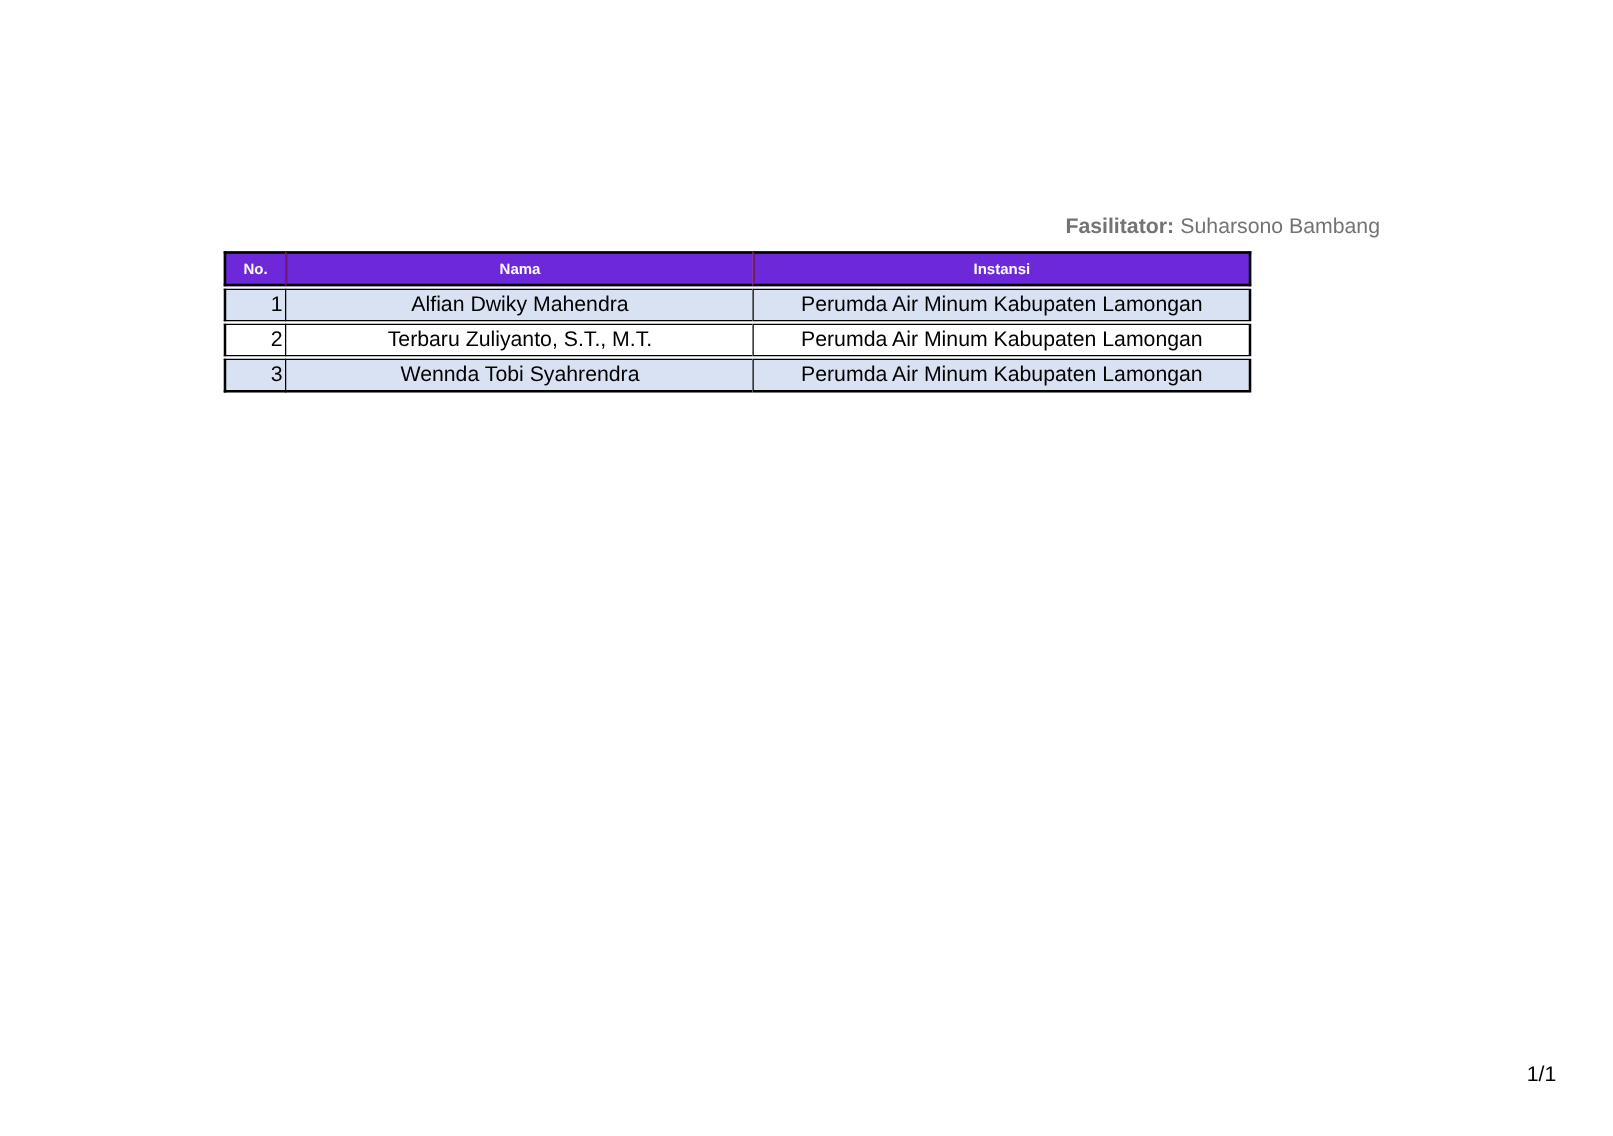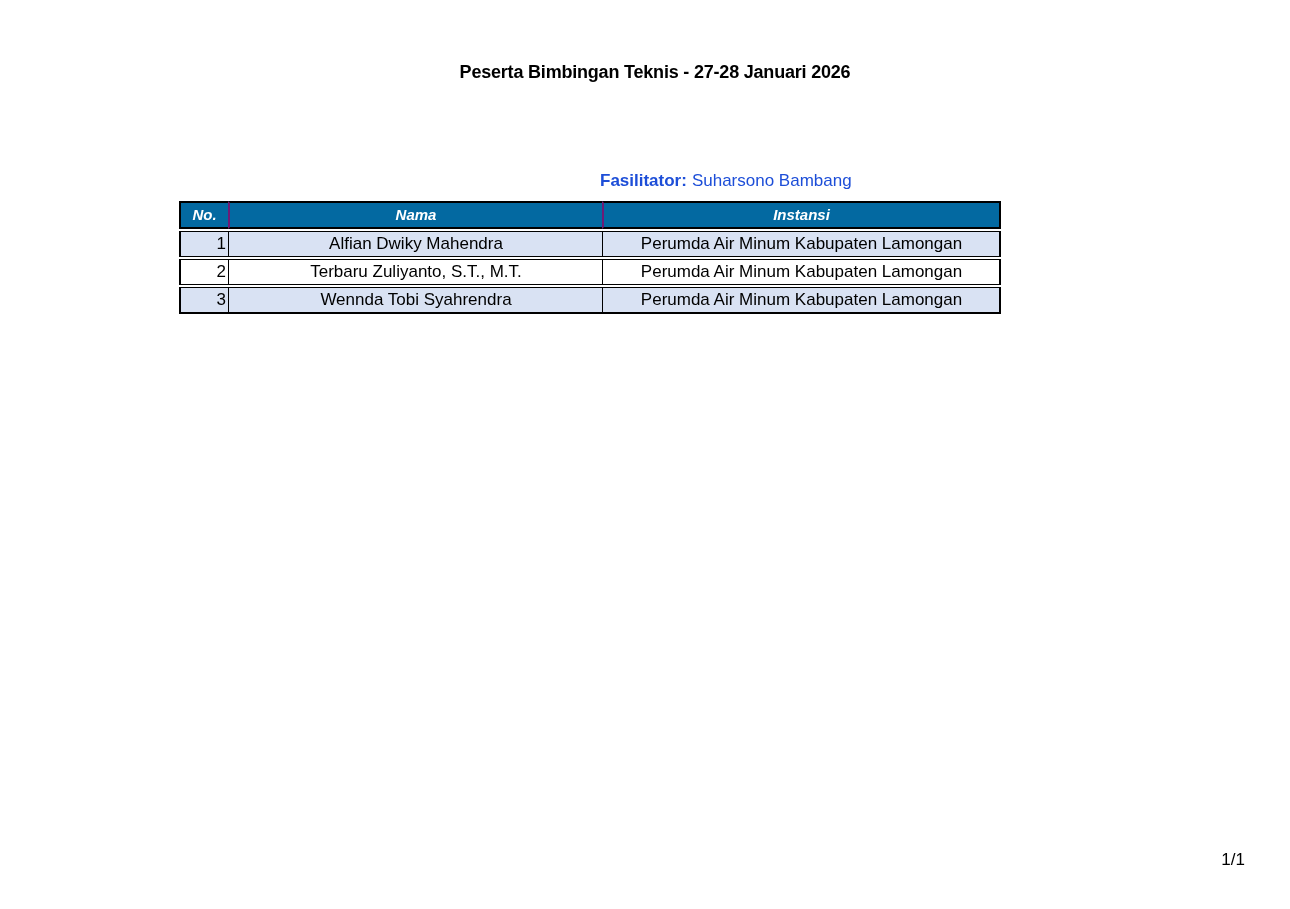--- a/index.html
+++ b/index.html
@@ -35,51 +35,50 @@
     line-height: 28px;
     color: #000;
     letter-spacing: -0.2px;
   }
 
   
   .facilitator {
     position: absolute;
     left: 600px; top: 171px;
     width: 504px;
-    text-align: left;
+    text-align: right;
     font-size: 17px;
-    color: #1d4ed8;
+    color: #737373;
   }
   .facilitator .flabel { font-weight: bold; }
   .facilitator .fname { margin-left: 5px; }
 
   
   table.participants {
     position: absolute;
     left: 179px; top: 199px;
     border-collapse: separate;
     border-spacing: 0 2px;
     font-size: 17px;
   }
   .participants th, .participants td {
     height: 24px;
     padding: 0 3px;
     line-height: 24px;
     white-space: nowrap;
     overflow: hidden;
   }
   .participants th {
-    background: #0369a1;
+    background: #6d28d9;
     color: #ffffff;
     font-weight: bold;
-    font-size: 15px;
+    font-size: 12px;
     text-align: center;
     border-top: 2.5px solid #000;
     border-bottom: 2px solid #000;
-    font-style: italic;
   }
   .participants th:first-child { border-left: 2.5px solid #000; }
   .participants th:last-child  { border-right: 2.5px solid #000; }
   .participants th + th { border-left: 2px solid #701a75; }
 
   .participants td {
     border-top: 1.5px solid #000;
     border-bottom: 1.5px solid #000;
     background: #ffffff;
     color: #000;
@@ -105,21 +104,20 @@
     text-align: center;
   }
 </style>
 </head>
 <body>
 
 <div class="page">
 
 
   <div class="titles">
-    <div>Peserta Bimbingan Teknis - 27-28 Januari 2026</div>
   </div>
 
   <div class="facilitator">
     <span class="flabel">Fasilitator:</span><span class="fname">Suharsono Bambang</span>
   </div>
 
   <table class="participants">
     <thead>
       <tr>
         <th class="c-no">No.</th>

